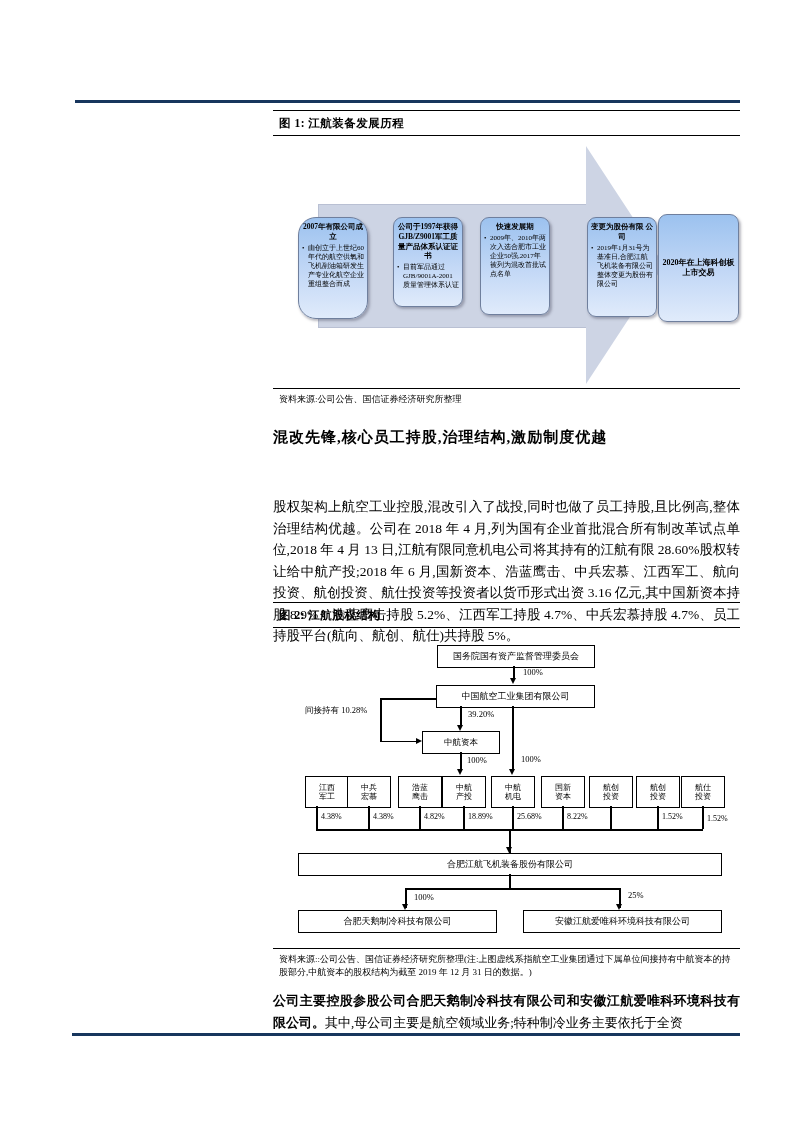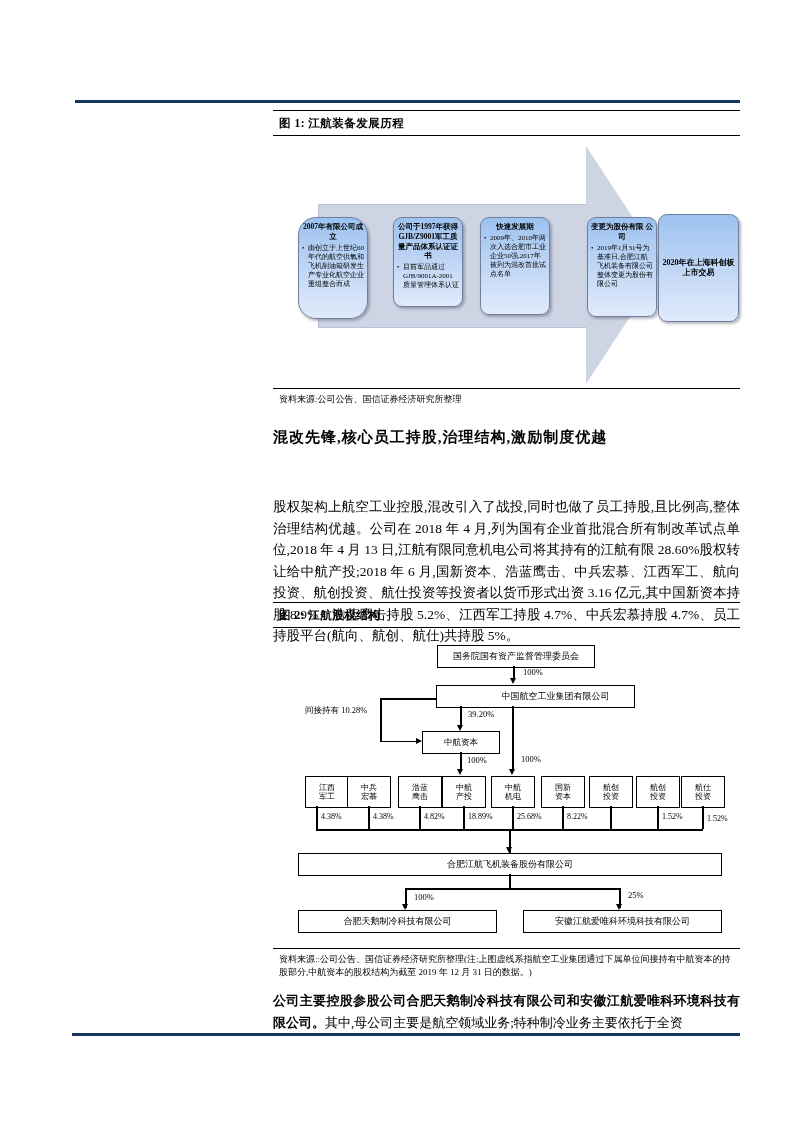--- a/index.html
+++ b/index.html
@@ -87,21 +87,21 @@
   <div class="fig-block" style="top:602px;">
     <div class="fig-titlebar">图 2: 江航股权结构</div>
 
     <div class="orgchart">
 
       <div class="oc-box" style="left:164px;top:17px;width:156px;height:21px;">国务院国有资产监督管理委员会</div>
       <div class="vline" style="left:240px;top:38px;height:14px;"></div>
       <div class="ah-d" style="left:237px;top:50px;"></div>
       <span class="oc-label" style="left:250px;top:39px;">100%</span>
 
-      <div class="oc-box" style="left:163px;top:57px;width:157px;height:21px;padding-left:40px;">中国航空工业集团有限公司</div>
+      <div class="oc-box" style="left:163px;top:57px;width:157px;height:21px;">中国航空工业集团有限公司</div>
 
       <div class="hline" style="left:107px;top:70px;width:56px;"></div>
       <div class="vline" style="left:107px;top:70px;height:44px;"></div>
       <div class="hline" style="left:107px;top:112.5px;width:37px;"></div>
       <div class="ah-r" style="left:143px;top:110px;"></div>
       <span class="oc-label" style="left:32px;top:77px;">间接持有 10.28%</span>
 
       <div class="vline" style="left:187px;top:78px;height:21px;"></div>
       <div class="ah-d" style="left:184px;top:97px;"></div>
       <span class="oc-label" style="left:195px;top:81px;">39.20%</span>

